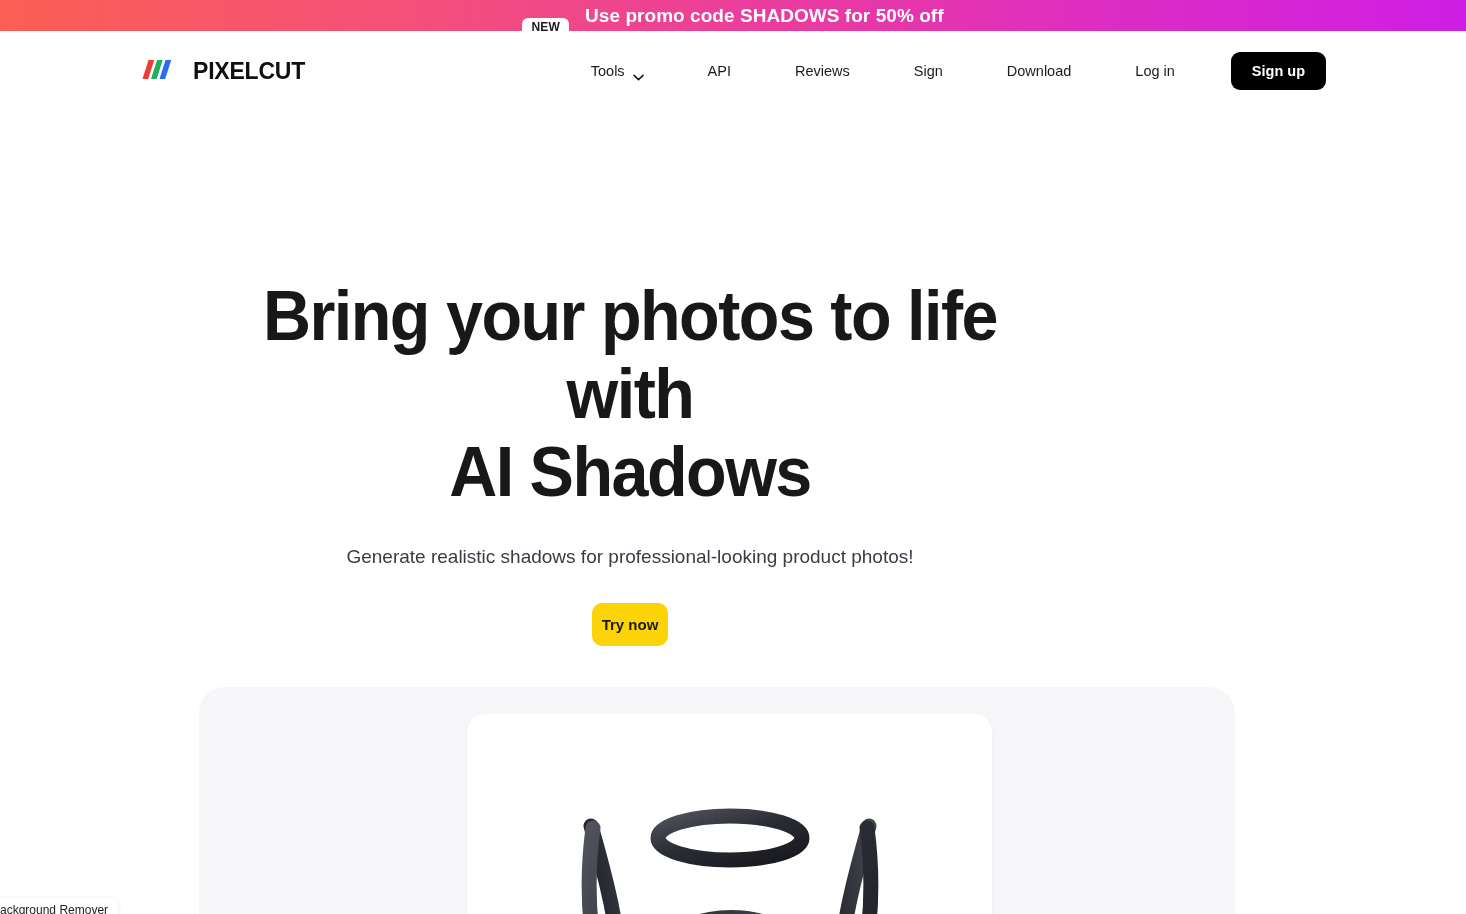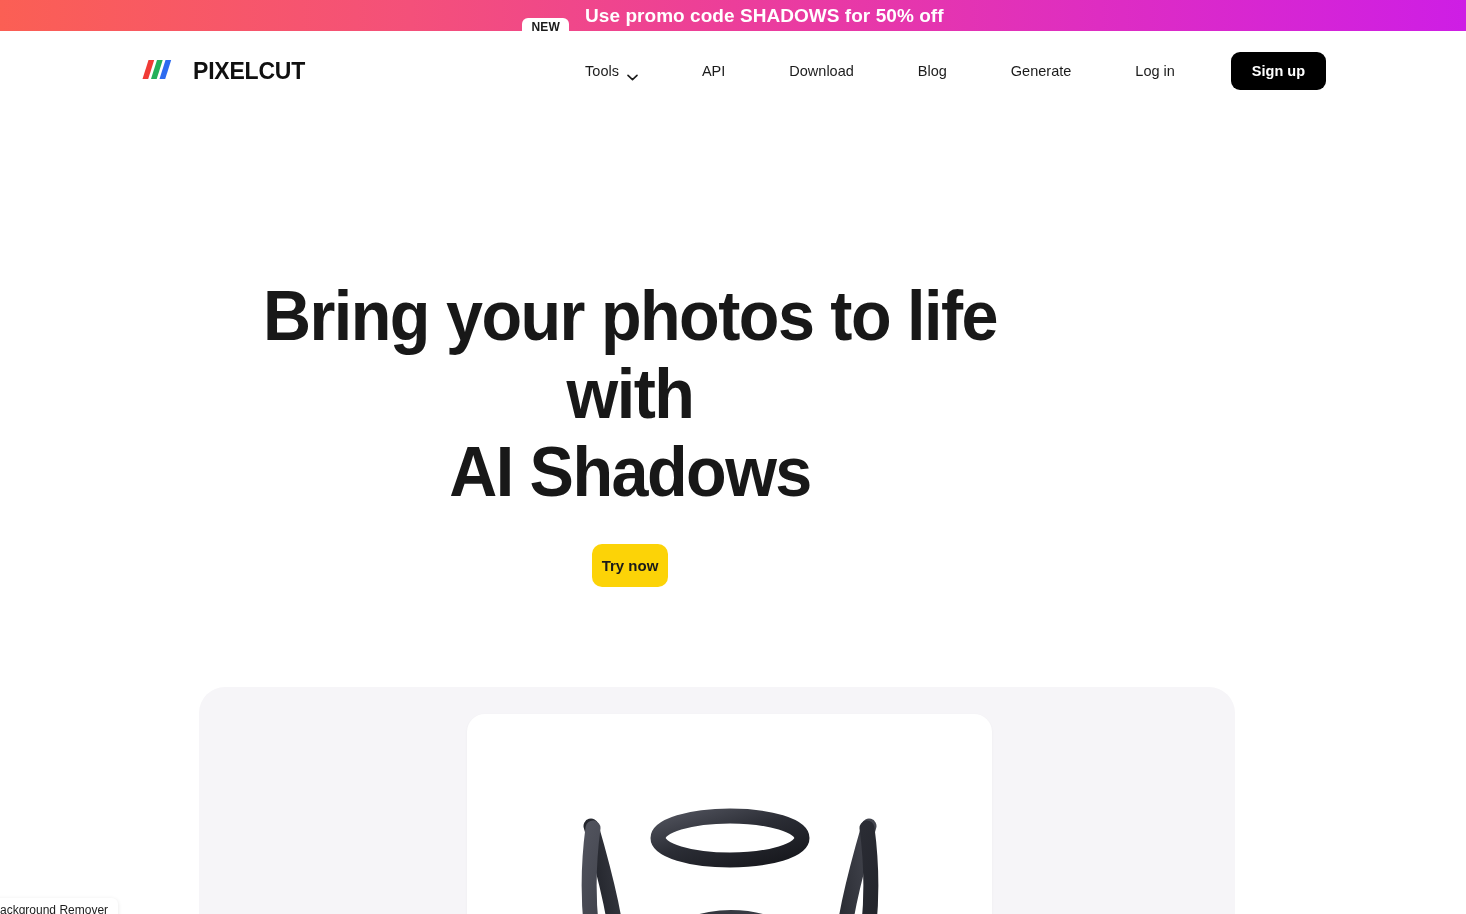--- a/index.html
+++ b/index.html
@@ -221,44 +221,45 @@
           <path d="M1 1.3 L5.5 5.6 L10 1.3" fill="none" stroke="#1b1b1b" stroke-width="1.6" stroke-linecap="round" stroke-linejoin="round"></path>
         </svg>
       </span>
     </a>
 
     <a class="nav-link">
       <span>API</span>
     </a>
 
     <a class="nav-link">
+      <span>Reviews</span>
+    </a>
+
+    <a class="nav-link">
+      <span>Sign</span>
+    </a>
+
+    <a class="nav-link">
       <span>Download</span>
-    </a>
-
-    <a class="nav-link">
-      <span>Blog</span>
-    </a>
-
-    <a class="nav-link">
-      <span>Generate</span>
     </a>
 
     <a class="nav-link">
       <span>Log in</span>
     </a>
 
     <button class="signup-btn">Sign up</button>
   </nav>
 </header>
 
 <section class="hero">
   <h1 class="hero-title">
     <span>Bring your photos to life with</span><br>
     <span>AI Shadows</span>
   </h1>
+  <p class="hero-sub">Generate realistic shadows for professional-looking product photos!</p>
   <button class="hero-cta">Try now</button>
 </section>
 
 <div class="showcase">
   <div class="showcase-card">
     <span class="product-art">
       <svg width="390" height="366" viewBox="0 0 390 366" xmlns="http://www.w3.org/2000/svg">
         <defs>
           <linearGradient id="cableA" x1="0" y1="0" x2="1" y2="1">
             <stop offset="0%" stop-color="#50525c"></stop>

